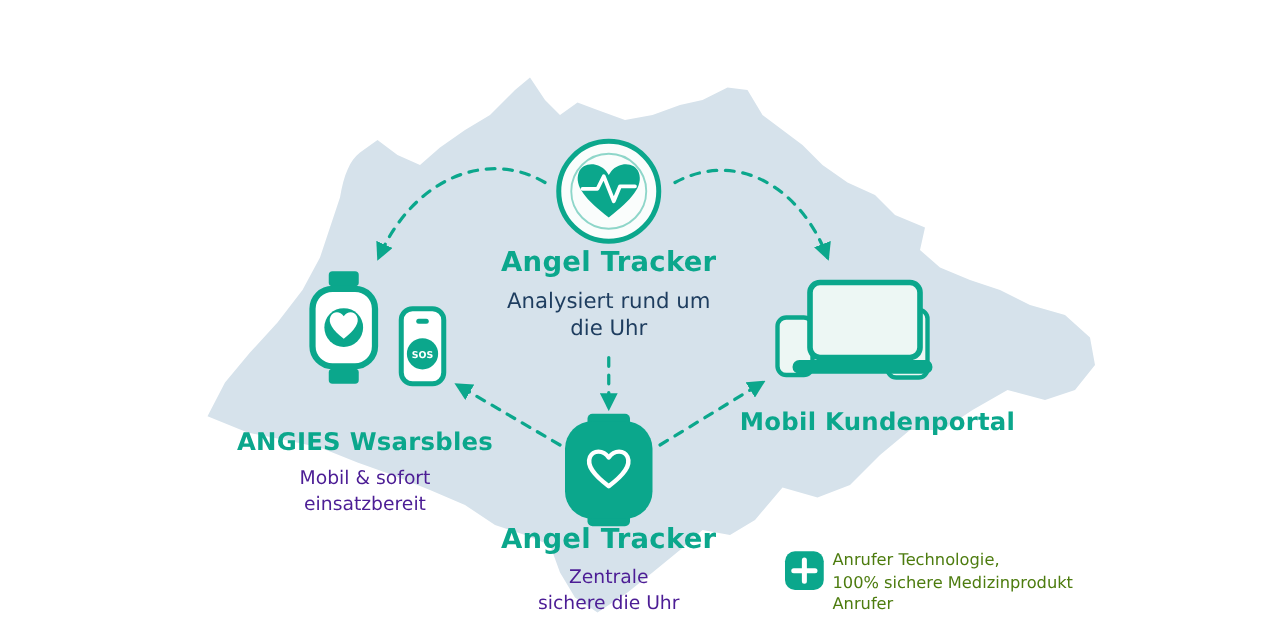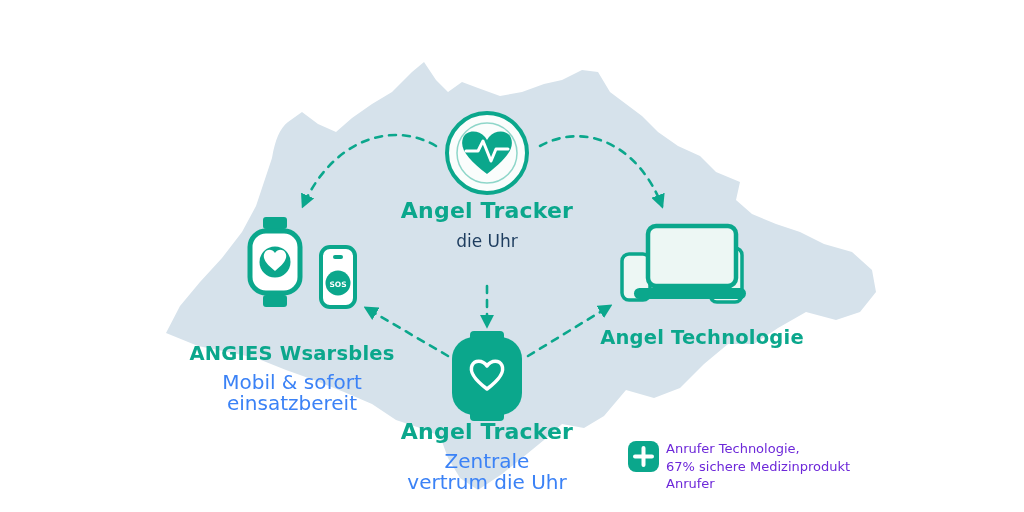--- a/index.html
+++ b/index.html
@@ -5,26 +5,26 @@
   html,body{margin:0;padding:0;background:#ffffff;}
   .stage{
     position:relative;width:1024px;height:512px;overflow:hidden;background:#ffffff;
     font-family:"DejaVu Sans","Liberation Sans",sans-serif;
   }
   .stage svg{position:absolute;inset:0;}
   .lbl{position:absolute;transform:translateX(-50%);text-align:center;white-space:nowrap;}
   .heading{font-weight:700;color:#0ba78c;letter-spacing:.2px;}
   .heading.big{font-size:22px;}
   .heading.mid{font-size:19.5px;}
-  .desc{margin-top:7px;font-size:20px;line-height:21px;font-weight:500;color:#3b82f6;}
+  .desc{margin-top:7px;font-size:15px;line-height:21px;font-weight:500;color:#4c1d95;}
   .desc.navy{font-size:17px;line-height:22px;color:#1e3d5f;}
   .desc.bold{font-weight:700;}
   .badge-text{
     position:absolute;left:666px;top:440px;text-align:left;
-    font-size:13px;line-height:17.5px;font-weight:500;color:#6d28d9;white-space:nowrap;
+    font-size:13px;line-height:17.5px;font-weight:500;color:#4d7c0f;white-space:nowrap;
   }
 </style>
 </head>
 <body>
 
 <div class="stage">
 
   <svg viewBox="0 0 1024 512" width="1024" height="512">
     <defs>
       <marker id="arrow" viewBox="0 0 10 10" refX="8" refY="5" markerWidth="5.5" markerHeight="5.5" orient="auto-start-reverse">
@@ -89,43 +89,44 @@
 
     <g>
       <rect x="628" y="441" width="31" height="31" rx="8" fill="#0ba78c"></rect>
       <path d="M643.5 448 L643.5 465 M635 456.5 L652 456.5" stroke="#ffffff" stroke-width="4" stroke-linecap="round"></path>
     </g>
   </svg>
 
   <div class="lbl" style="left:487px;top:198px;">
     <div class="heading big">Angel Tracker</div>
     <div class="desc navy">
+      <div>Analysiert rund um</div>
       <div>die Uhr</div>
     </div>
   </div>
 
   <div class="lbl" style="left:292px;top:342px;">
     <div class="heading mid">ANGIES Wsarsbles</div>
     <div class="desc">
       <div>Mobil &amp; sofort</div>
       <div>einsatzbereit</div>
     </div>
   </div>
 
   <div class="lbl" style="left:487px;top:419px;">
     <div class="heading big">Angel Tracker</div>
     <div class="desc">
       <div>Zentrale</div>
-      <div>vertrum die Uhr</div>
+      <div>sichere die Uhr</div>
     </div>
   </div>
 
   <div class="lbl" style="left:702px;top:326px;">
-    <div class="heading mid">Angel Technologie</div>
+    <div class="heading mid">Mobil Kundenportal</div>
   </div>
 
   <div class="badge-text">
     <div>Anrufer Technologie,</div>
-    <div>67% sichere Medizinprodukt</div>
+    <div>100% sichere Medizinprodukt</div>
     <div>Anrufer</div>
   </div>
 
 </div>
 
 </body></html>

